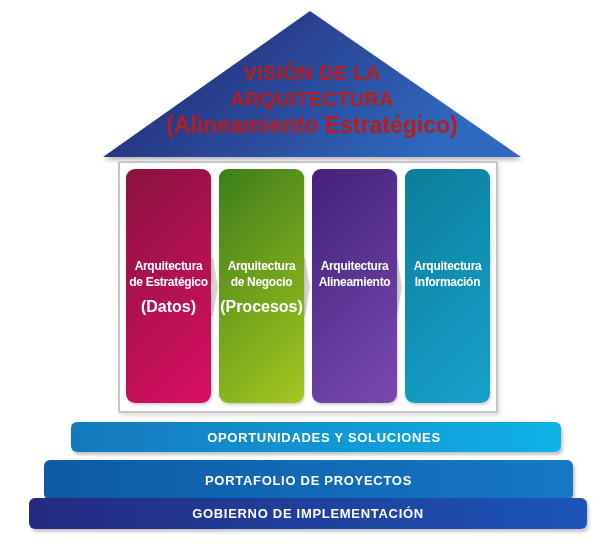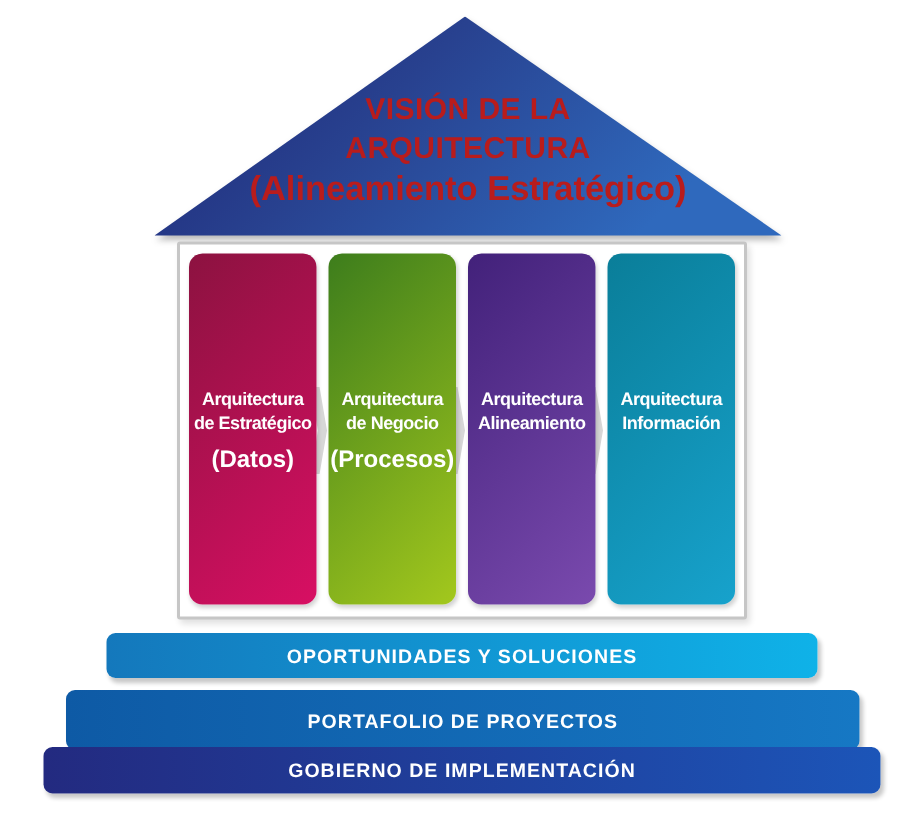--- a/index.html
+++ b/index.html
@@ -35,21 +35,21 @@
     clip-path:polygon(0 0,55% 0,100% 50%,55% 100%,0 100%,45% 50%);
   }
   .chevron.c1{left:87px;} .chevron.c2{left:179px;} .chevron.c3{left:271px;}
   
   .bar{
     position:absolute;border-radius:6px;color:#ffffff;
     display:flex;align-items:center;justify-content:center;
     font-size:13px;font-weight:700;letter-spacing:.7px;white-space:nowrap;
     box-shadow:2px 3px 3px rgba(0,0,0,0.22);
   }
-  .bar1{left:71px;top:422px;width:474px;height:30px;}
+  .bar1{left:71px;top:422px;width:474px;height:30px;padding-left:16px;}
   .bar2{left:44px;top:460px;width:529px;height:40px;}
   .bar3{left:29px;top:498px;width:558px;height:31px;}
 </style>
 </head>
 <body>
 
 <div class="stage">
 
   <svg class="roof-svg" viewBox="0 0 418 147" preserveAspectRatio="none" aria-hidden="true">
     <defs>

